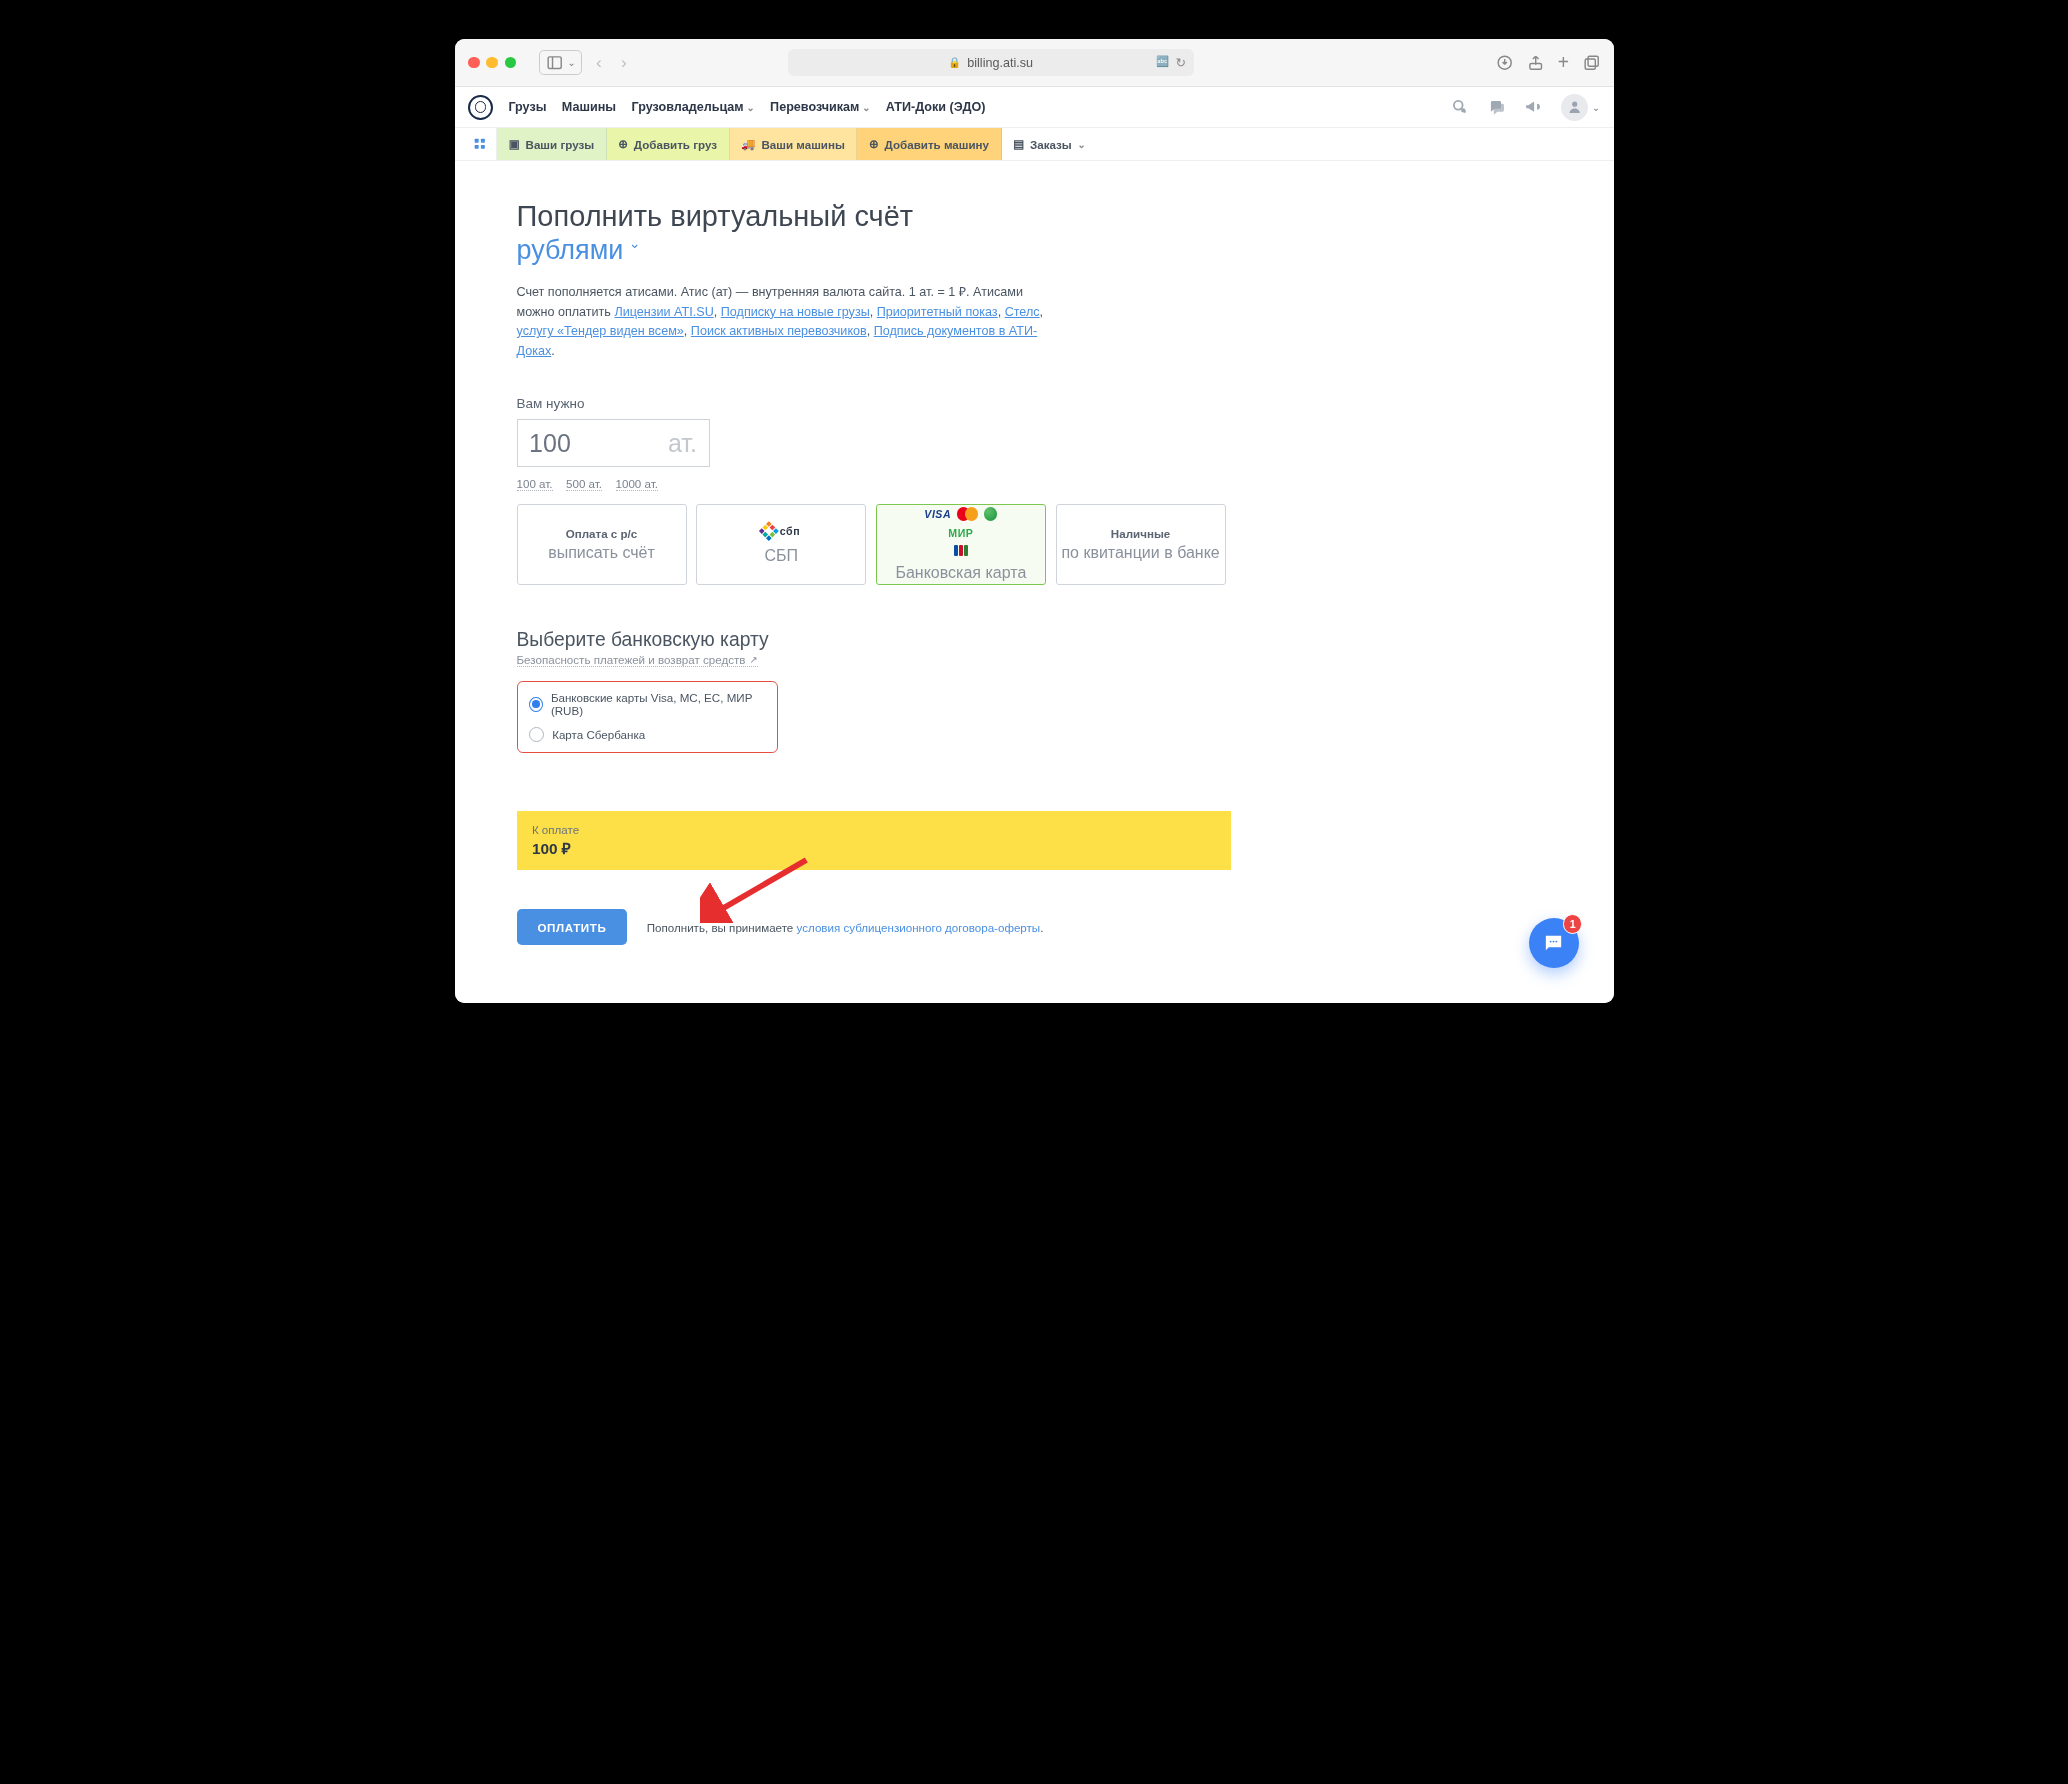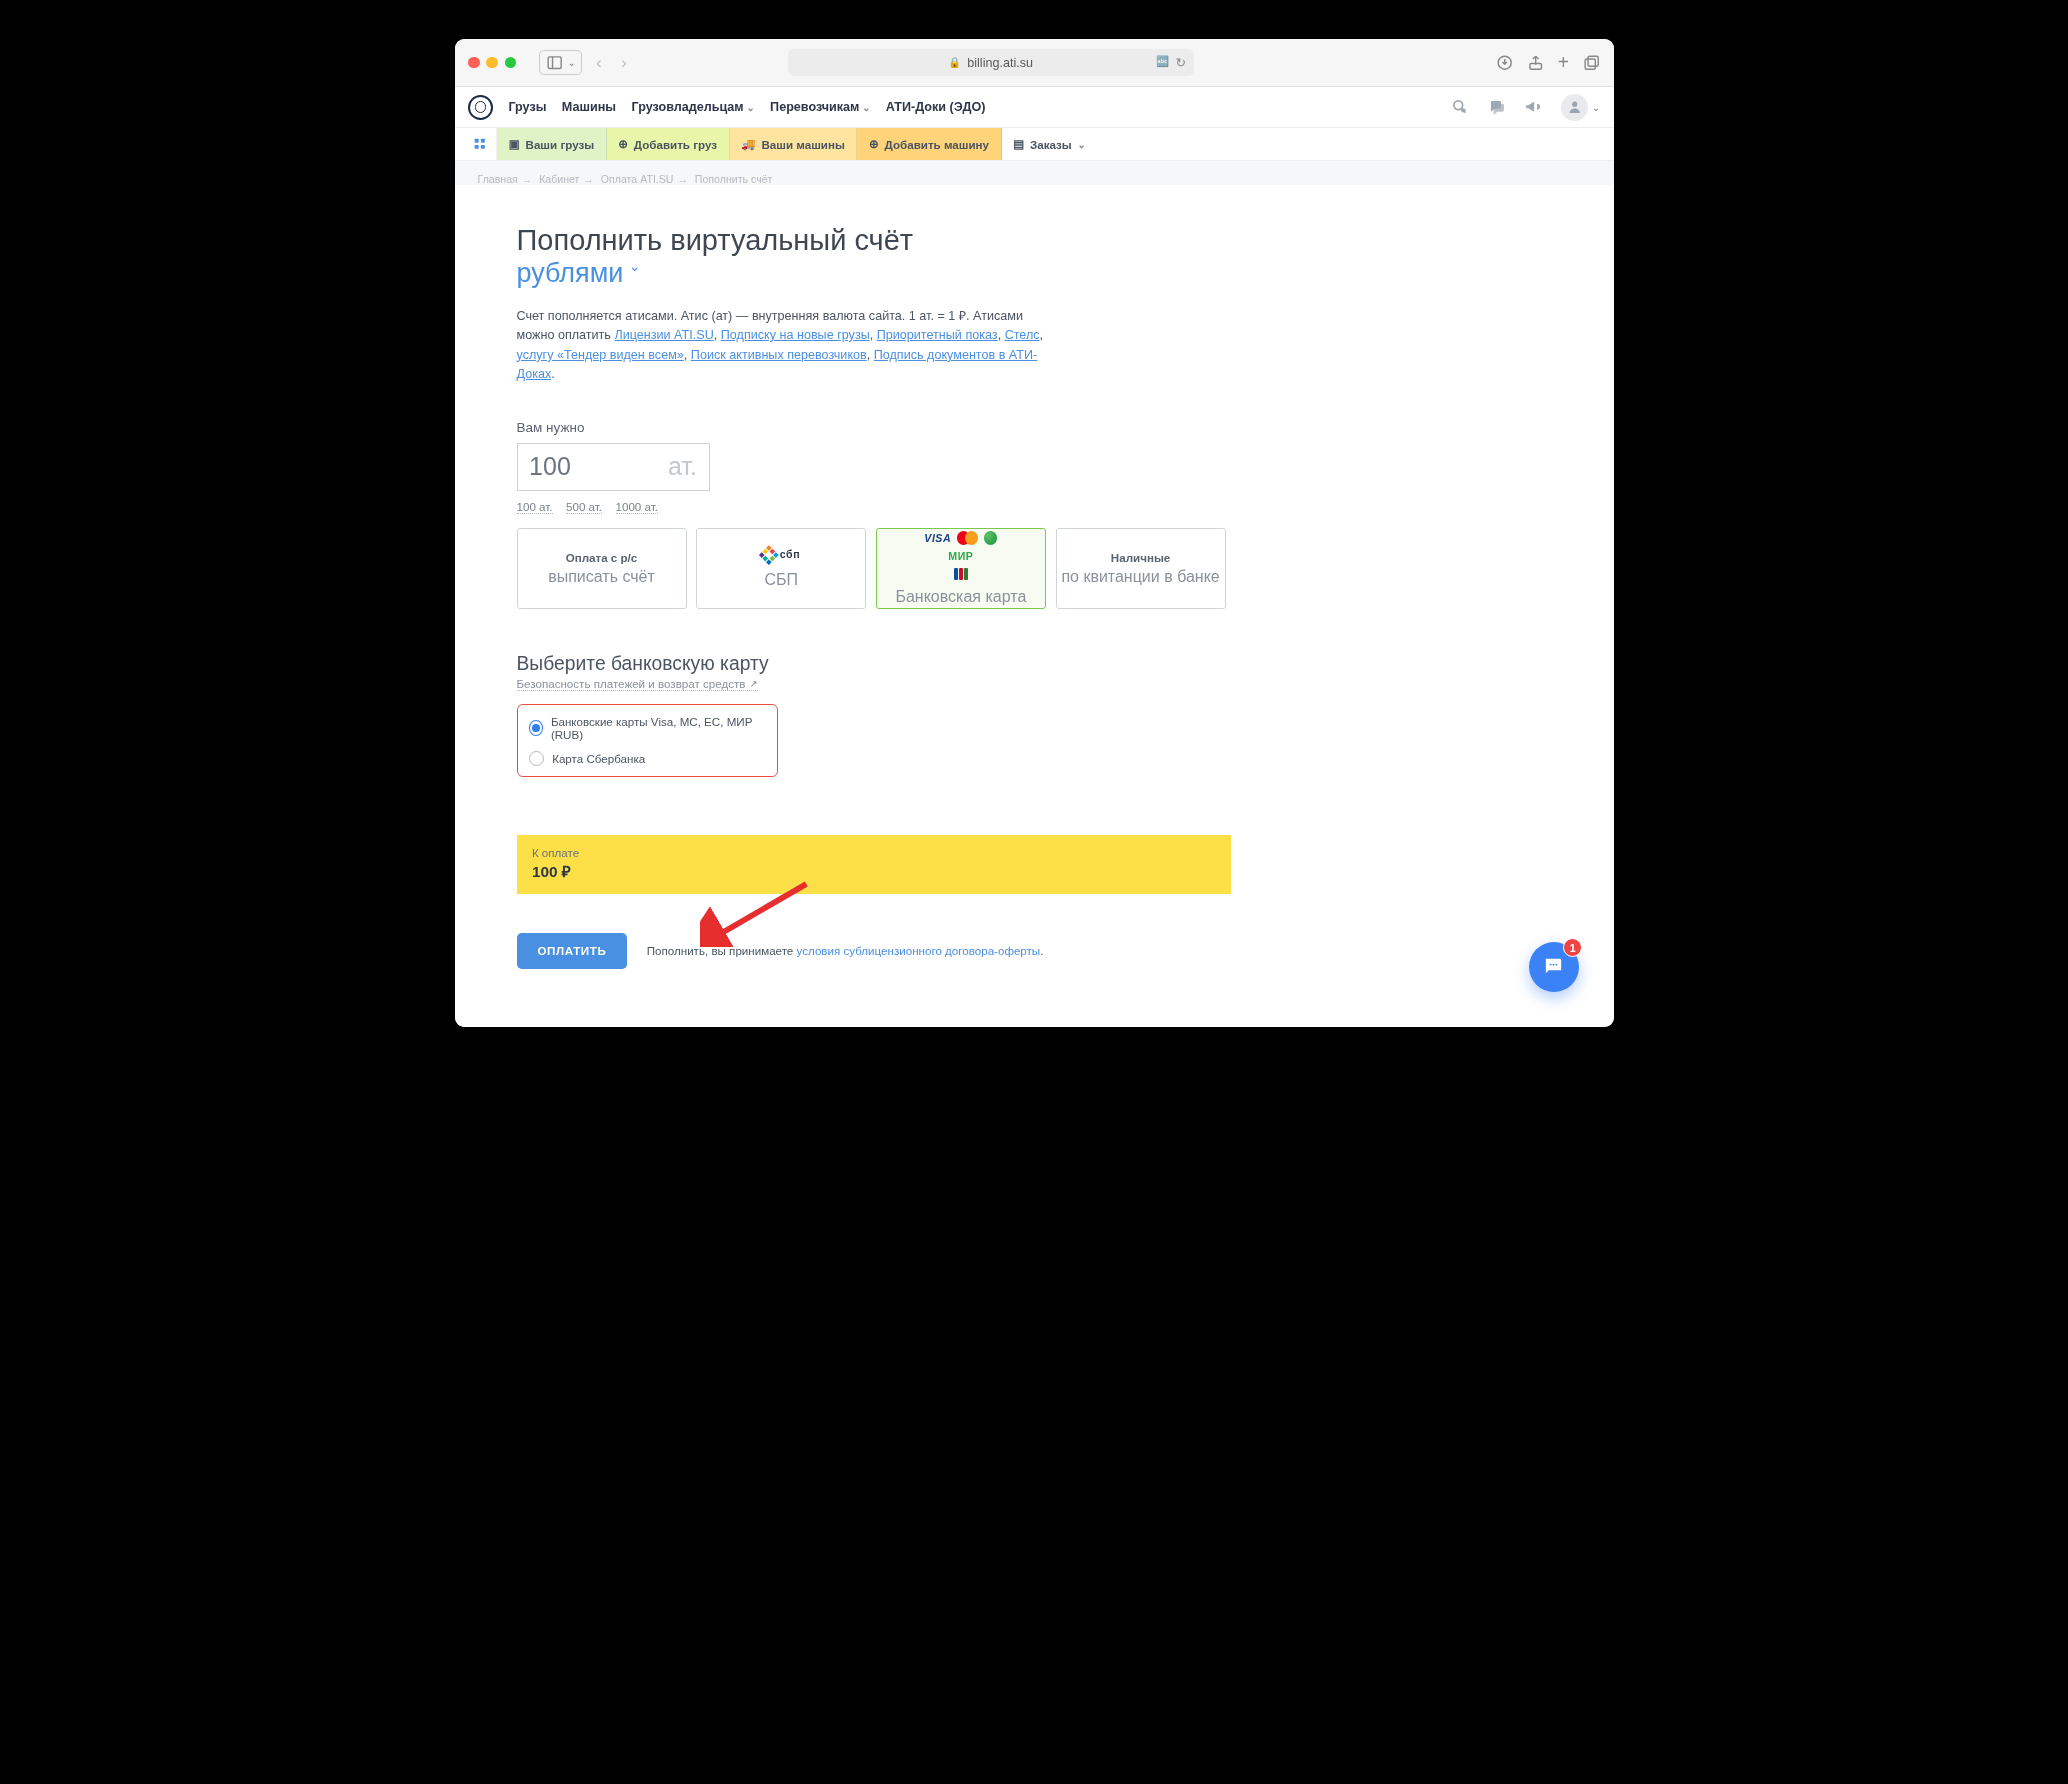--- a/index.html
+++ b/index.html
@@ -221,26 +221,20 @@
         <span class="sb-ico">⊕</span>
         <span>Добавить машину</span>
       </div>
     <div class="sb-plain">
         <span class="sb-ico">▤</span>
         <span>Заказы</span>
         <span class="tn-chev">⌄</span>
       </div>
   </div>
 
-  <div class="crumbs">
-    <span>Главная</span><span class="arr">→</span>
-    <span>Кабинет</span><span class="arr">→</span>
-    <span>Оплата ATI.SU</span><span class="arr">→</span>
-    <span>Пополнить счёт</span>
-  </div>
 
   <div class="main">
     <div class="wrap">
       <h1>Пополнить виртуальный счёт</h1>
       <div class="currency-sel">
         <span>рублями</span>
           <span class="cv">⌄</span>
       </div>
       <p class="desc">
         <span>Счет пополняется атисами. Атис (ат) — внутренняя валюта сайта. 1 ат. = 1 ₽. Атисами можно оплатить </span>

